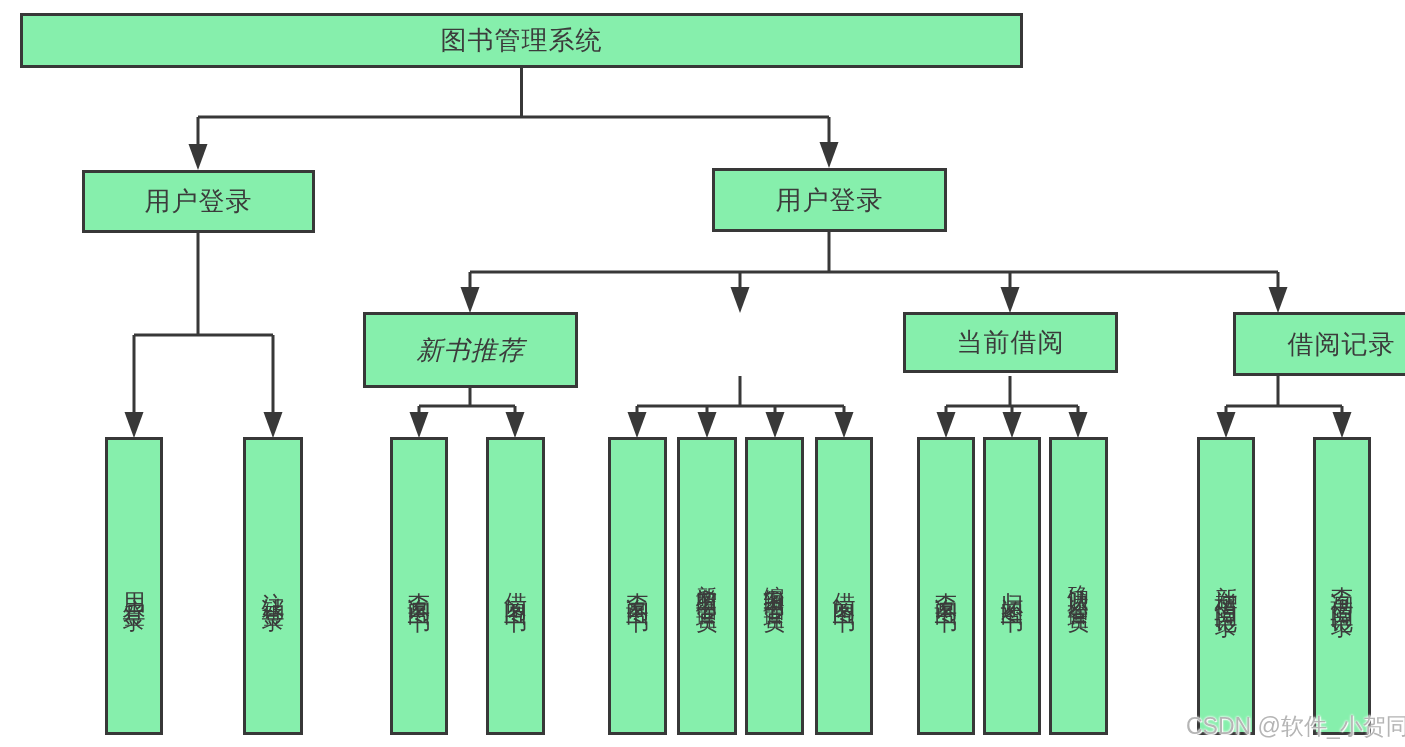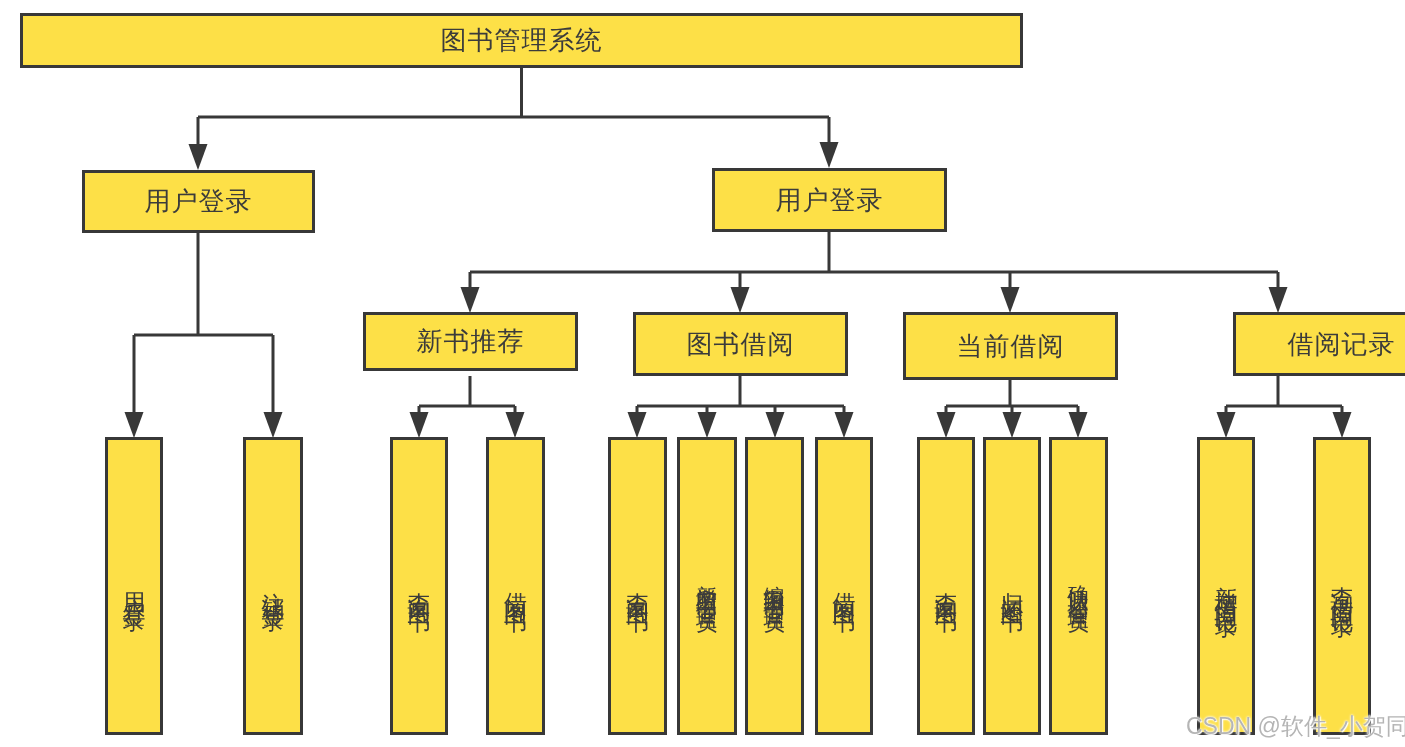--- a/index.html
+++ b/index.html
@@ -14,21 +14,21 @@
   svg.connectors {
     position: absolute;
     left: 0; top: 0;
     width: 1405px; height: 747px;
     z-index: 1;
   }
   .box {
     position: absolute;
     box-sizing: border-box;
     border: 3px solid #383838;
-    background: #fde047;
+    background: #86efac;
     display: flex;
     align-items: center;
     justify-content: center;
     color: #3b3b3b;
     z-index: 2;
   }
   .h { font-size: 26px; letter-spacing: 1px; }
   .v span {
     writing-mode: vertical-rl;
     text-orientation: mixed;
@@ -94,23 +94,22 @@
       <polygon points="1216.5,412 1235.5,412 1226,438"></polygon>
       <polygon points="1332.5,412 1351.5,412 1342,438"></polygon>
     </g>
   </svg>
 
   <div class="box h" style="left:20px; top:13px; width:1003px; height:55px;">图书管理系统</div>
 
   <div class="box h" style="left:82px; top:170px; width:233px; height:63px;">用户登录</div>
   <div class="box h" style="left:712px; top:168px; width:235px; height:64px;">用户登录</div>
 
-  <div class="box h" style="left:363px; top:312px; width:215px; height:59px;">新书推荐</div>
-  <div class="box h" style="left:633px; top:312px; width:215px; height:64px;">图书借阅</div>
-  <div class="box h" style="left:903px; top:312px; width:215px; height:68px;">当前借阅</div>
+  <div class="box h" style="left:363px; top:312px; width:215px; height:76px;font-style:italic;">新书推荐</div>
+  <div class="box h" style="left:903px; top:312px; width:215px; height:61px;">当前借阅</div>
   <div class="box h" style="left:1233px; top:312px; width:217px; height:64px;">借阅记录</div>
 
   <div class="box v" style="left:105px; top:437px; width:58px; height:298px;">
     <span>用户登录</span>
   </div>
   <div class="box v" style="left:243px; top:437px; width:60px; height:298px;">
     <span>注销登录</span>
   </div>
 
   <div class="box v" style="left:390px; top:437px; width:58px; height:298px;">

